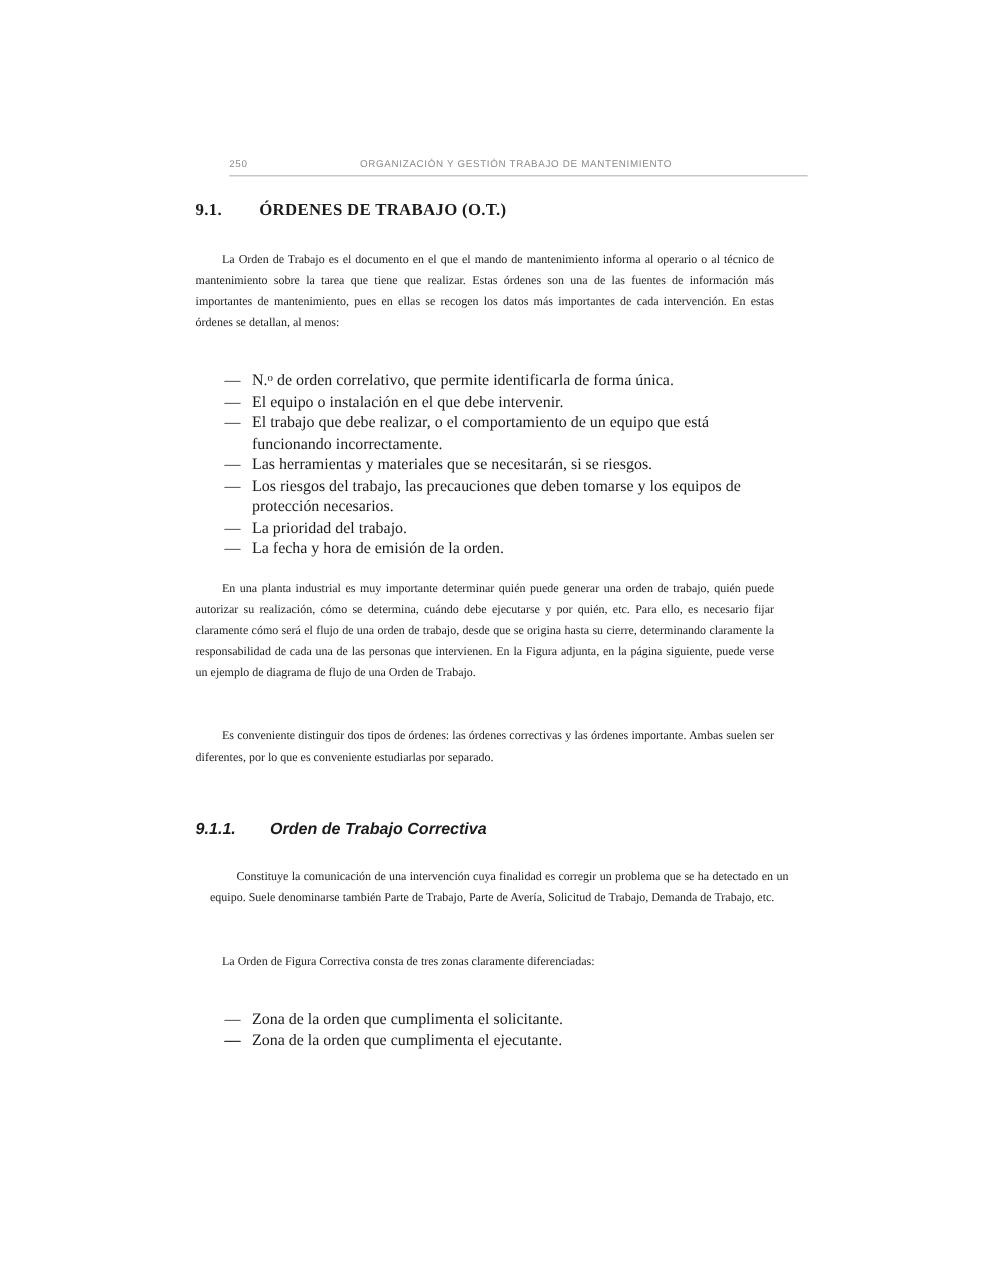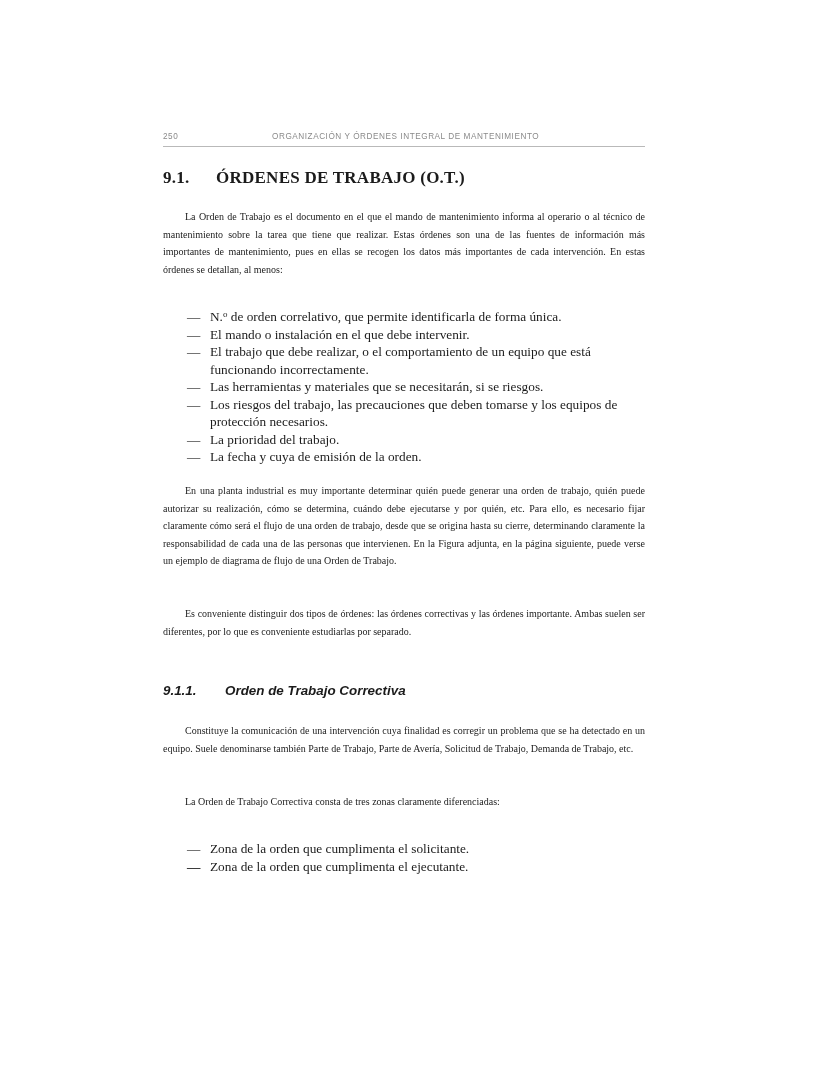--- a/index.html
+++ b/index.html
@@ -34,20 +34,21 @@
 
   
   .runhead {
     position: relative;
     height: 19px;
     font-family: "Liberation Sans", sans-serif;
     font-size: 8.2px;
     letter-spacing: 0.55px;
     color: #8a8a8a;
     white-space: nowrap;
+    margin-left: 28px;
   }
   .runhead-folio {
     position: absolute;
     left: 0;
     top: 2px;
   }
   .runhead-title {
     position: absolute;
     left: 109px;
     top: 2px;
@@ -62,21 +63,21 @@
   }
 
   
   h1.sec-title {
     margin: 0;
     padding: 0;
     position: absolute;
     left: 0;
     top: 38px;
     font-family: "Liberation Serif", serif;
-    font-size: 17px;
+    font-size: 14px;
     font-weight: bold;
     letter-spacing: 0.25px;
     white-space: nowrap;
   }
   .sec-num {
     display: inline-block;
     width: 53px;
   }
 
   h2.sub-title {
@@ -126,79 +127,79 @@
     top: 0;
     width: 18px;
   }
 
   
   .blk-para1   { position: absolute; left: 0; top: 78px;  width: 482px; }
   .blk-list1   { position: absolute; left: 0; top: 178px; width: 482px; }
   .blk-para2   { position: absolute; left: 0; top: 352px; width: 482px; }
   .blk-para3   { position: absolute; left: 0; top: 475px; width: 482px; }
   .blk-sub     { position: absolute; left: 0; top: 553px; width: 482px; }
-  .blk-para4   { position: absolute; left: 0; top: 592px; width: 482px; }
+  .blk-para4   { position: absolute; left: 12px; top: 592px; width: 482px; }
   .blk-para5   { position: absolute; left: 0; top: 663px; width: 482px; }
   .blk-list2   { position: absolute; left: 0; top: 710px; width: 482px; }
 
   sup.ord {
     font-size: 0.68em;
     vertical-align: 0.42em;
     line-height: 0;
   }
 </style>
 </head>
 <body>
 
 <div class="page">
   <div class="content">
 
     <div class="runhead">
       <span class="runhead-folio">250</span>
-      <span class="runhead-title">ORGANIZACIÓN Y ÓRDENES INTEGRAL DE MANTENIMIENTO</span>
+      <span class="runhead-title">ORGANIZACIÓN Y GESTIÓN TRABAJO DE MANTENIMIENTO</span>
       <div class="runhead-rule"></div>
     </div>
 
     <h1 class="sec-title">
       <span class="sec-num">9.1.</span><span>ÓRDENES DE TRABAJO (O.T.)</span>
     </h1>
 
     <div class="blk-para1">
       <p class="body">La Orden de Trabajo es el documento en el que el mando de mantenimiento informa al operario o al técnico de mantenimiento sobre la tarea que tiene que realizar. Estas órdenes son una de las fuentes de información más importantes de mantenimiento, pues en ellas se recogen los datos más importantes de cada intervención. En estas órdenes se detallan, al menos:</p>
     </div>
 
     <div class="blk-list1">
       <ul class="dash-list">
         <li>
           <span class="dash">—</span>
           <span>N.<sup class="ord">o</sup> de orden correlativo, que permite identificarla de forma única.</span>
         </li>
         <li>
           <span class="dash">—</span>
-          <span>El mando o instalación en el que debe intervenir.</span>
+          <span>El equipo o instalación en el que debe intervenir.</span>
         </li>
         <li>
           <span class="dash">—</span>
           <span>El trabajo que debe realizar, o el comportamiento de un equipo que está funcionando incorrectamente.</span>
         </li>
         <li>
           <span class="dash">—</span>
           <span>Las herramientas y materiales que se necesitarán, si se riesgos.</span>
         </li>
         <li>
           <span class="dash">—</span>
           <span>Los riesgos del trabajo, las precauciones que deben tomarse y los equipos de protección necesarios.</span>
         </li>
         <li>
           <span class="dash">—</span>
           <span>La prioridad del trabajo.</span>
         </li>
         <li>
           <span class="dash">—</span>
-          <span>La fecha y cuya de emisión de la orden.</span>
+          <span>La fecha y hora de emisión de la orden.</span>
         </li>
       </ul>
     </div>
 
     <div class="blk-para2">
       <p class="body">En una planta industrial es muy importante determinar quién puede generar una orden de trabajo, quién puede autorizar su realización, cómo se determina, cuándo debe ejecutarse y por quién, etc. Para ello, es necesario fijar claramente cómo será el flujo de una orden de trabajo, desde que se origina hasta su cierre, determinando claramente la responsabilidad de cada una de las personas que intervienen. En la Figura adjunta, en la página siguiente, puede verse un ejemplo de diagrama de flujo de una Orden de Trabajo.</p>
     </div>
 
     <div class="blk-para3">
       <p class="body">Es conveniente distinguir dos tipos de órdenes: las órdenes correctivas y las órdenes importante. Ambas suelen ser diferentes, por lo que es conveniente estudiarlas por separado.</p>
@@ -208,21 +209,21 @@
       <h2 class="sub-title">
         <span class="sub-num">9.1.1.</span><span>Orden de Trabajo Correctiva</span>
       </h2>
     </div>
 
     <div class="blk-para4">
       <p class="body">Constituye la comunicación de una intervención cuya finalidad es corregir un problema que se ha detectado en un equipo. Suele denominarse también Parte de Trabajo, Parte de Avería, Solicitud de Trabajo, Demanda de Trabajo, etc.</p>
     </div>
 
     <div class="blk-para5">
-      <p class="body cont">La Orden de Trabajo Correctiva consta de tres zonas claramente diferenciadas:</p>
+      <p class="body cont">La Orden de Figura Correctiva consta de tres zonas claramente diferenciadas:</p>
     </div>
 
     <div class="blk-list2">
       <ul class="dash-list">
         <li>
           <span class="dash">—</span>
           <span>Zona de la orden que cumplimenta el solicitante.</span>
         </li>
         <li>
           <span class="dash">—</span>

